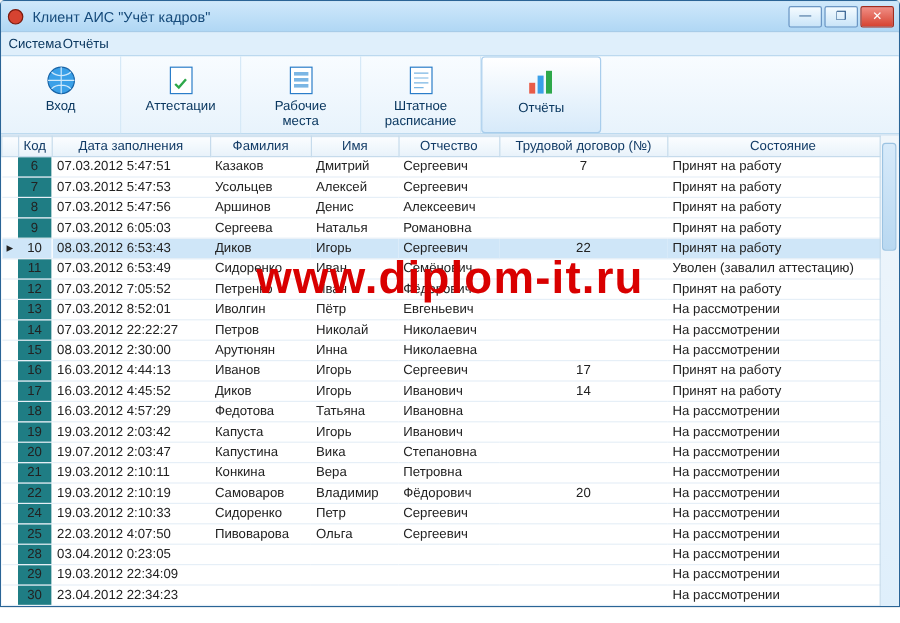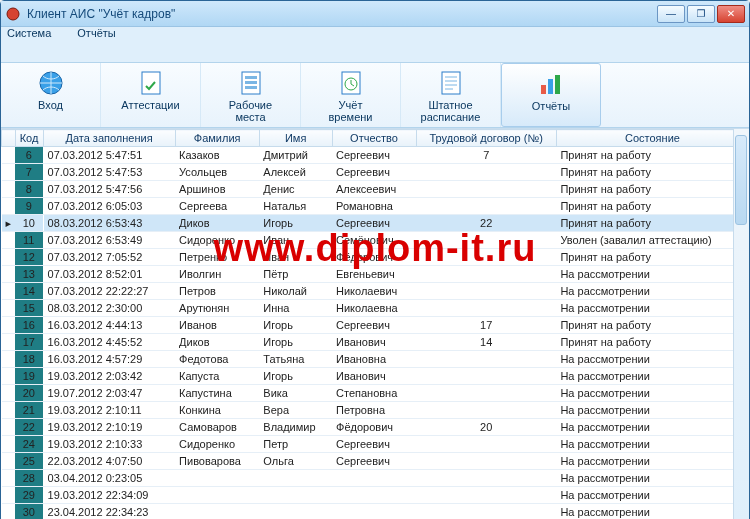--- a/index.html
+++ b/index.html
@@ -5,21 +5,21 @@
   * { box-sizing: border-box; margin: 0; padding: 0; }
   body { font-family: Tahoma, Arial, sans-serif; font-size: 11px; background: #fff; }
   .app-frame { width: 750px; margin: 0 auto; background: #fff; }
   .window { border: 1px solid #2a6496; background: linear-gradient(#eaf4fc,#d6ecfc); border-radius: 4px 4px 0 0; box-shadow: 0 2px 6px rgba(0,0,0,.3); }
   .titlebar { height: 26px; background: linear-gradient(#cfe8fb,#b0d7f4); display: flex; align-items: center; padding: 0 4px; border-bottom: 1px solid #9bc4e4; }
   .titlebar-icon { width: 16px; height: 16px; margin-right: 6px; display: flex; align-items: center; justify-content: center; }
   .titlebar-title { flex: 1; font-size: 12px; color: #154a7a; }
   .win-btns { display: flex; gap: 2px; }
   .win-btn { width: 28px; height: 18px; border: 1px solid #6b96c4; border-radius: 2px; background: linear-gradient(#f5fbff,#c9e4f8); display: flex; align-items:center; justify-content:center; font-size:10px; color:#184a80; cursor:pointer; }
   .win-btn.close { background: linear-gradient(#f08e85,#d64331); color:#fff; border-color:#a42a1c; }
-  .menubar { height: 36px; background: #dfeffb; border-bottom:1px solid #b3d4ec; display:flex; padding:0 6px; gap:26px; font-size:11px; color:#0b3860;}
+  .menubar { height: 20px; background: #dfeffb; border-bottom:1px solid #b3d4ec; display:flex; align-items:center; padding:0 6px; gap:1px; font-size:11px; color:#0b3860;}
   .menubar span{cursor:pointer;}
   .toolbar { background: linear-gradient(#f8fcff,#e8f3fc); border-bottom:1px solid #b3d4ec; display:flex; }
   .tool-btn { width: 100px; padding: 6px 16px 4px; text-align:center; border-right:1px solid #d6e9f7; cursor:pointer; }
   .tool-btn.sel { background: linear-gradient(#fff,#d7eafa); border:1px solid #a8cdec; border-radius:3px; }
   .tool-btn .ticon { width:28px; height:28px; margin:0 auto 2px; display:flex; align-items:center; justify-content:center;}
   .tool-btn .tlabel{font-size:11px; color:#0b3860;}
   .grid-wrap{background:#fff; border-top:1px solid #c8ddee; position:relative;}
   table.grid{border-collapse:collapse; width:100%; font-size:11px;}
   table.grid th{background:linear-gradient(#fbfdff,#e8f2fa); border:1px solid #c6dbec; padding:2px 1px; font-weight:normal; color:#123b66; white-space:nowrap;}
   table.grid td{border-bottom:1px solid #e6eff7; padding:1px 4px; white-space:nowrap; height:14px; line-height:14px; color:#222;}
@@ -82,30 +82,20 @@
               <rect x="5" y="11" width="12" height="3" fill="#7bb6e4"></rect>
               <rect x="5" y="16" width="12" height="3" fill="#7bb6e4"></rect>
             </svg>
           </div>
           <div class="tlabel">Рабочие места</div>
         </div>
         <div class="tool-btn">
           <div class="ticon">
             <svg width="22" height="26">
               <rect x="2" y="2" width="18" height="22" fill="#fff" stroke="#2a7dc9"></rect>
-              <circle cx="11" cy="14" r="6" fill="none" stroke="#2ea84a"></circle>
-              <path d="M11 10v4l3 2" stroke="#2ea84a" fill="none"></path>
-            </svg>
-          </div>
-          <div class="tlabel">Учёт времени</div>
-        </div>
-        <div class="tool-btn">
-          <div class="ticon">
-            <svg width="22" height="26">
-              <rect x="2" y="2" width="18" height="22" fill="#fff" stroke="#2a7dc9"></rect>
               <path d="M5 7h12M5 11h12M5 15h12M5 19h8" stroke="#7bb6e4"></path>
             </svg>
           </div>
           <div class="tlabel">Штатное расписание</div>
         </div>
         <div class="tool-btn sel">
           <div class="ticon">
             <svg width="26" height="26">
               <rect x="3" y="14" width="5" height="9" fill="#e85b48"></rect>
               <rect x="10" y="8" width="5" height="15" fill="#3aa0e8"></rect>

